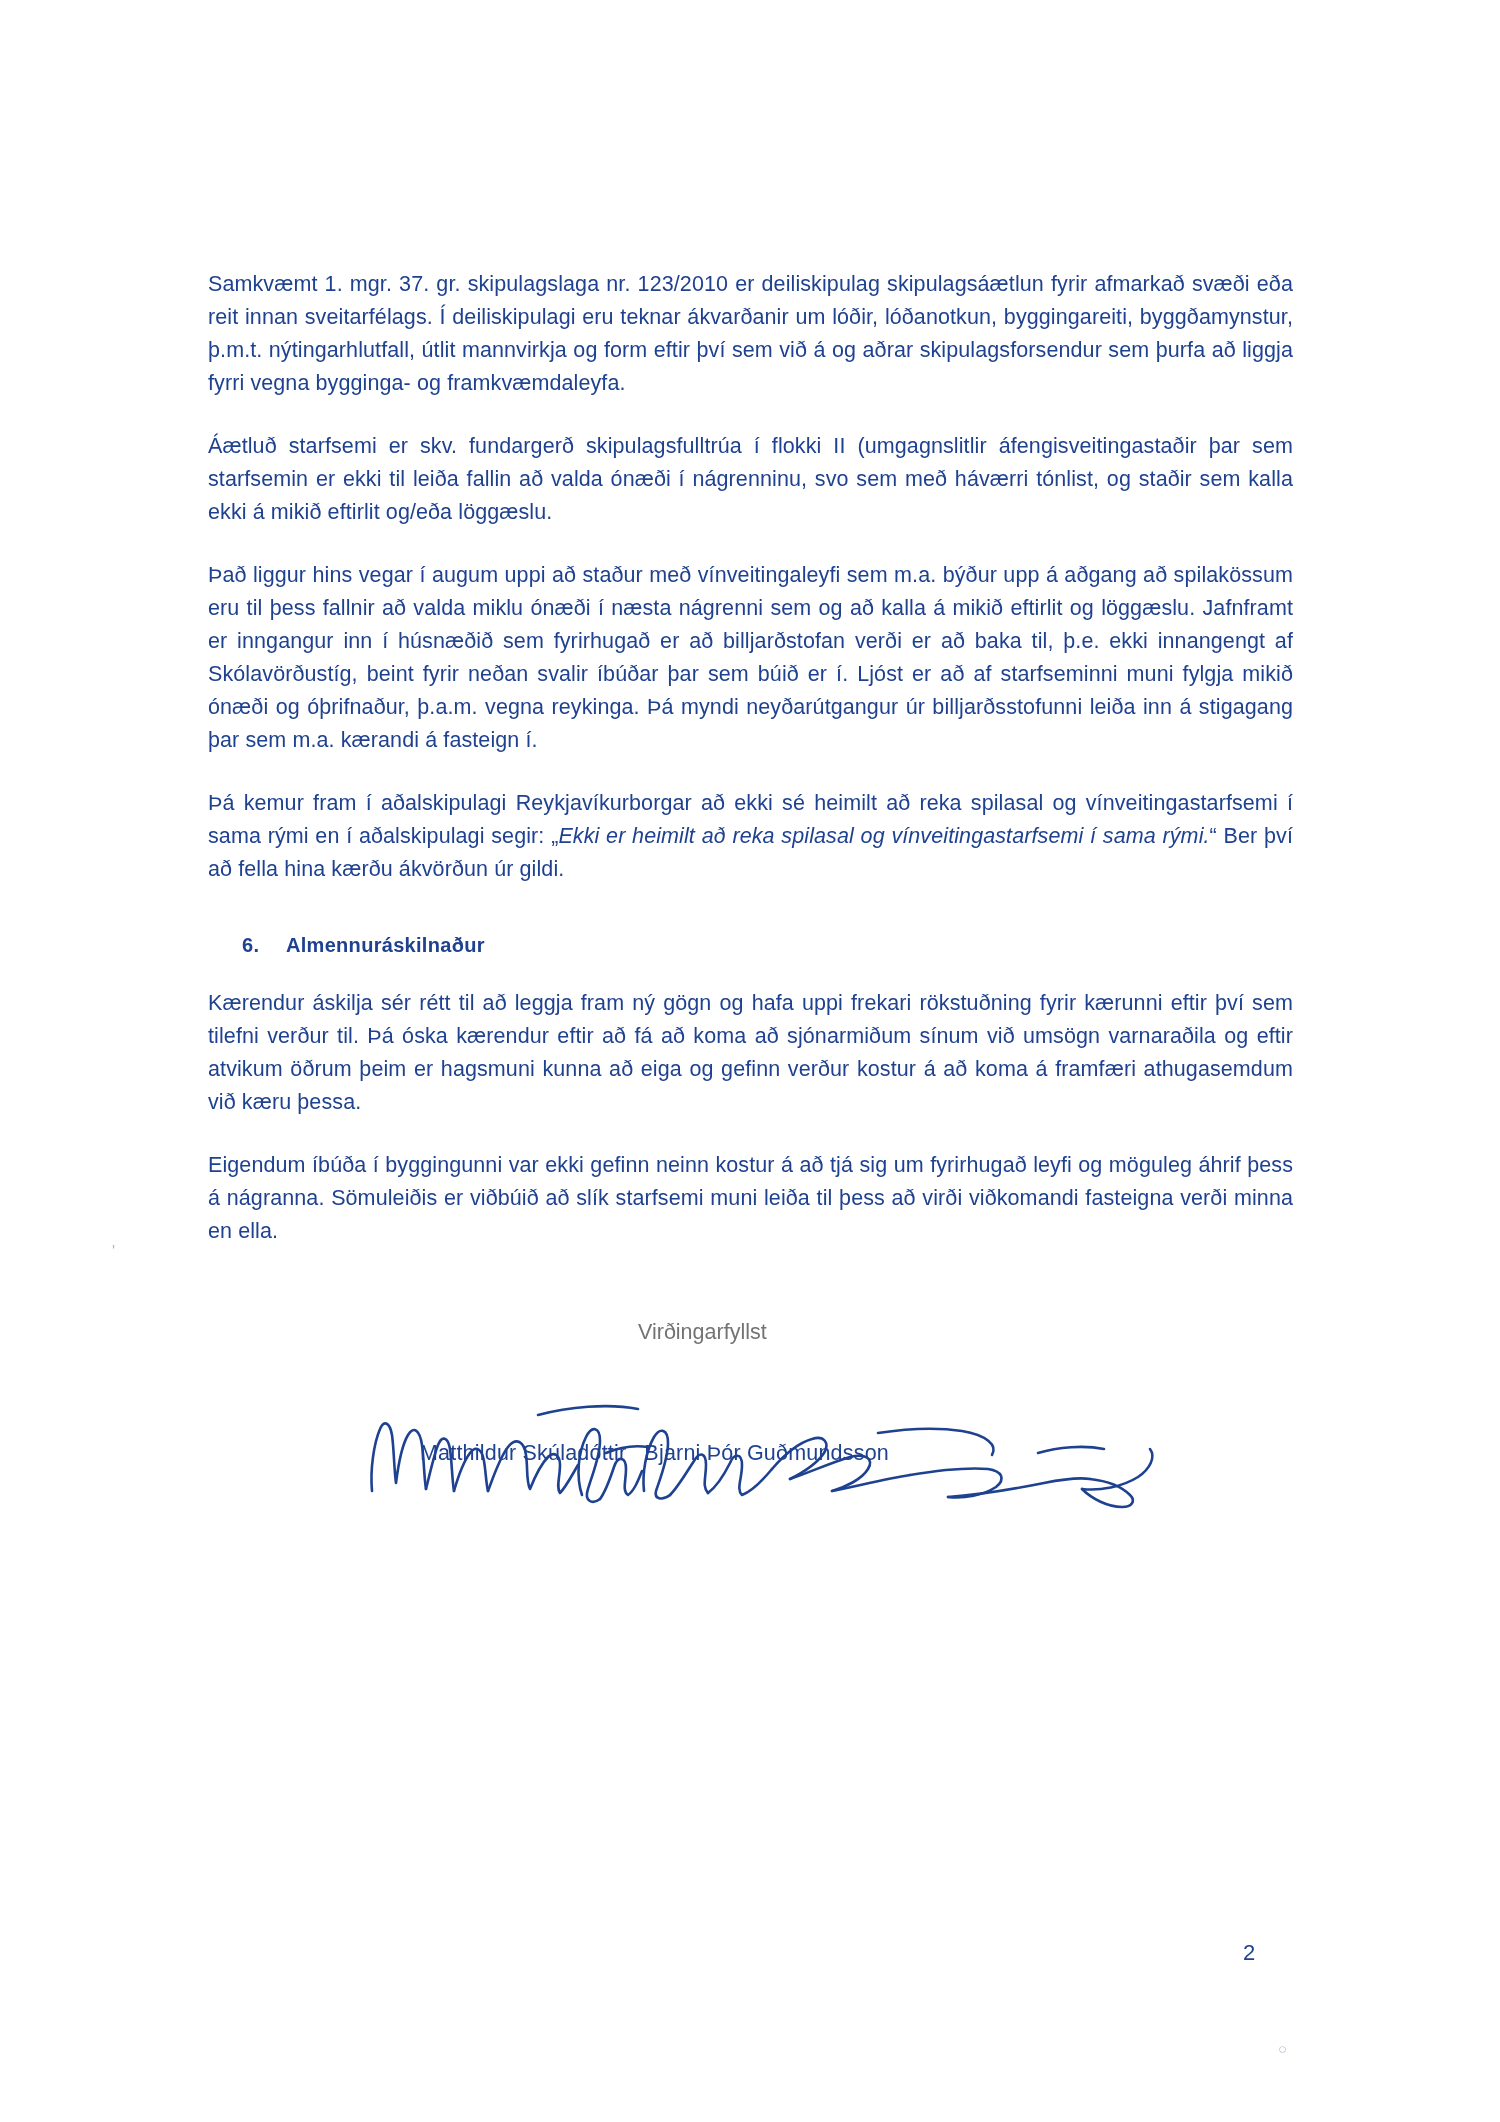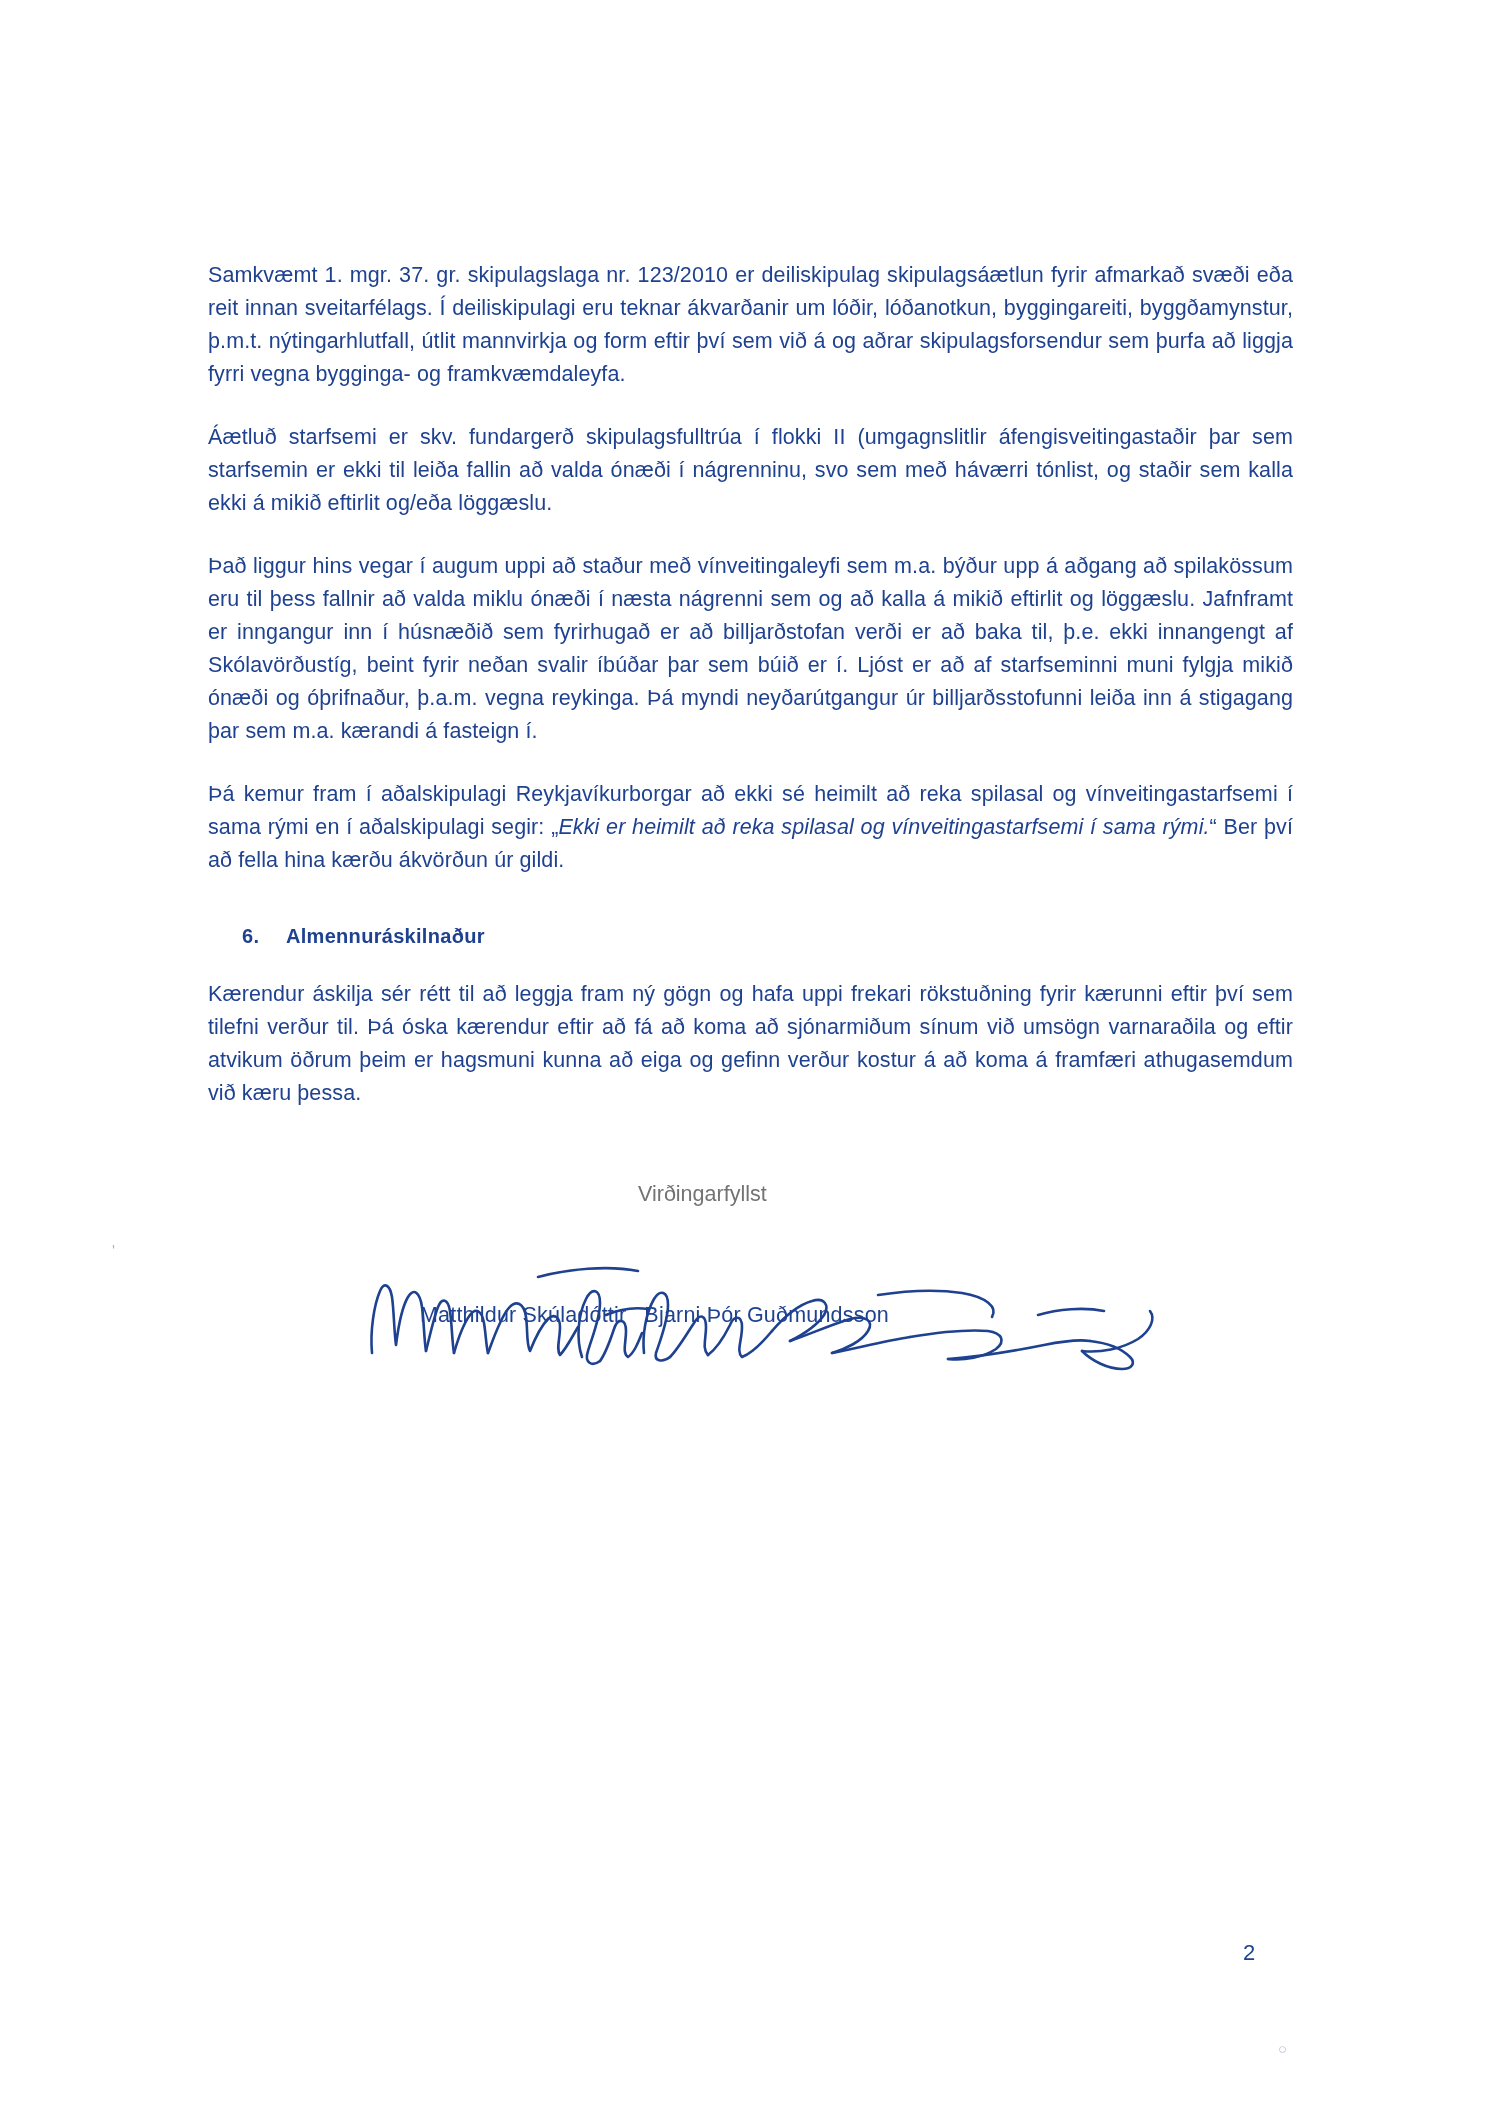--- a/index.html
+++ b/index.html
@@ -18,21 +18,21 @@
     position: absolute;
     left: 0; top: 0;
     width: 1500px;
     height: 2122px;
     background: #ffffff;
     overflow: hidden;
   }
   .content {
     position: absolute;
     left: 208px;
-    top: 259px;
+    top: 268px;
     width: 1085px;
   }
   p.para {
     margin: 0 0 30px 0;
     font-size: 21.5px;
     line-height: 33px;
     text-align: justify;
     color: #1e4190;
     letter-spacing: 0.1px;
   }
@@ -135,20 +135,21 @@
     <p class="para">Áætluð starfsemi er skv. fundargerð skipulagsfulltrúa í flokki II (umgagnslitlir áfengisveitingastaðir þar sem starfsemin er ekki til leiða fallin að valda ónæði í nágrenninu, svo sem með háværri tónlist, og staðir sem kalla ekki á mikið eftirlit og/eða löggæslu.</p>
     <p class="para">Það liggur hins vegar í augum uppi að staður með vínveitingaleyfi sem m.a. býður upp á aðgang að spilakössum eru til þess fallnir að valda miklu ónæði í næsta nágrenni sem og að kalla á mikið eftirlit og löggæslu. Jafnframt er inngangur inn í húsnæðið sem fyrirhugað er að billjarðstofan verði er að baka til, þ.e. ekki innangengt af Skólavörðustíg, beint fyrir neðan svalir íbúðar þar sem búið er í. Ljóst er að af starfseminni muni fylgja mikið ónæði og óþrifnaður, þ.a.m. vegna reykinga. Þá myndi neyðarútgangur úr billjarðsstofunni leiða inn á stigagang þar sem   m.a. kærandi á fasteign í.</p>
 
     <p class="para"><span>Þá kemur fram í aðalskipulagi Reykjavíkurborgar að ekki sé heimilt að reka spilasal og vínveitingastarfsemi í sama rými en í aðalskipulagi segir: </span><span>„</span><span class="italic">Ekki er heimilt að reka spilasal og vínveitingastarfsemi í sama rými.</span><span>“</span><span>  Ber því að fella hina kærðu ákvörðun úr gildi.</span></p>
 
     <div class="section-heading">
       <span class="num">6.</span><span>Almennuráskilnaður</span>
     </div>
 
     <p class="para">Kærendur áskilja sér rétt til að leggja fram ný gögn og hafa uppi frekari rökstuðning fyrir kærunni eftir því sem tilefni verður til. Þá óska kærendur eftir að fá að koma að sjónarmiðum sínum við umsögn varnaraðila og eftir atvikum öðrum þeim er hagsmuni kunna að eiga og gefinn verður kostur á að koma á framfæri athugasemdum við kæru þessa.</p>
+    <p class="para">Eigendum íbúða í byggingunni var ekki gefinn neinn kostur á að tjá sig um fyrirhugað leyfi og möguleg áhrif þess á nágranna. Sömuleiðis er viðbúið að slík starfsemi muni leiða til þess að virði viðkomandi fasteigna verði minna en ella.</p>
 
     <div class="closing">Virðingarfyllst</div>
 
     <div class="signature-block">
       <svg class="sig-svg" width="900" height="130" viewBox="0 0 900 130">
         <g fill="none" stroke="#1e4190" stroke-width="2.6" stroke-linecap="round" stroke-linejoin="round">
           <path d="M34 96 C 32 74, 36 48, 42 34 C 46 24, 52 28, 54 40 C 56 54, 56 74, 58 88 C 60 72, 64 50, 70 40 C 76 30, 82 36, 84 50 C 86 64, 86 82, 88 94"></path>
           <path d="M88 94 C 92 78, 96 60, 100 50 C 104 40, 110 42, 112 54 C 114 68, 114 84, 116 96"></path>
           <path d="M116 96 C 120 82, 126 66, 132 58 C 138 50, 144 54, 146 66 C 148 78, 148 88, 150 96"></path>
           <path d="M150 96 C 156 80, 162 62, 170 52 C 178 42, 186 46, 188 60 C 190 74, 188 86, 192 94 C 196 84, 202 70, 210 62"></path>

